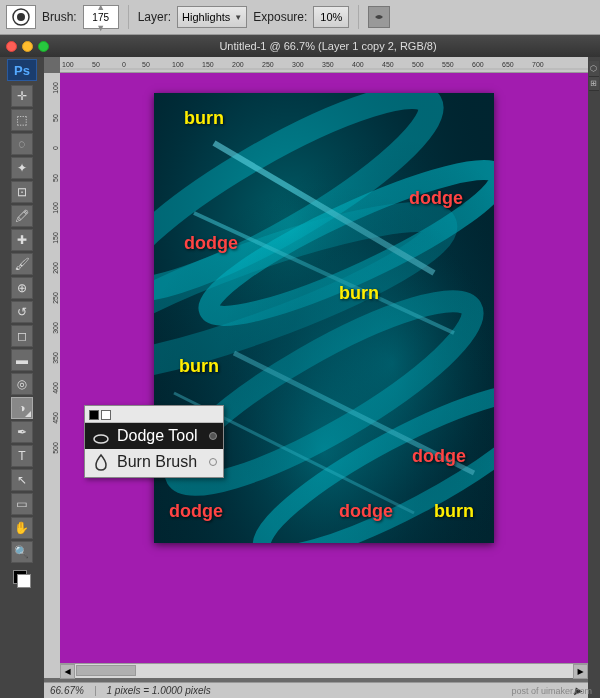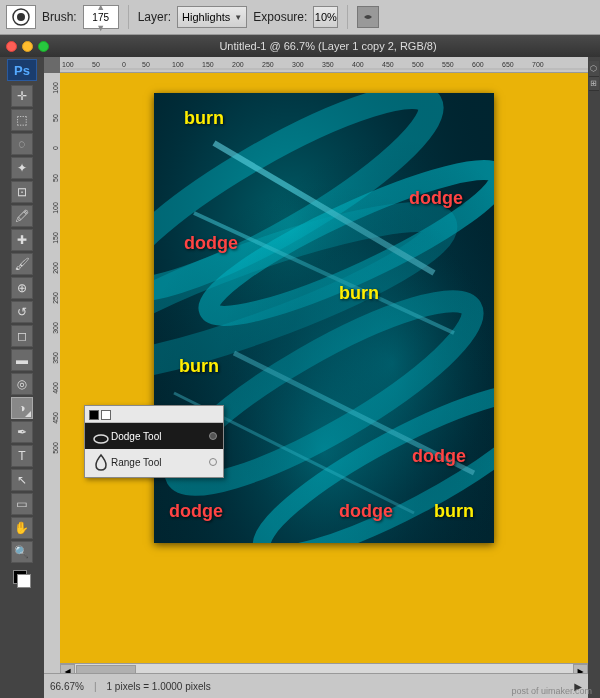--- a/index.html
+++ b/index.html
@@ -45,21 +45,21 @@
     }
     .toolbar-range-select {
       background: linear-gradient(to bottom, #e8e8e8, #d0d0d0);
       border: 1px solid #888;
       height: 22px;
       padding: 0 4px;
       display: flex; align-items: center;
       gap: 4px;
     }
     .toolbar-exposure-input {
-      width: 25px; height: 22px;
+      width: 36px; height: 22px;
       background: linear-gradient(to bottom, #e8e8e8, #d0d0d0);
       border: 1px solid #888;
       display: flex; align-items: center; justify-content: center;
     }
     .toolbar-sep {
       width: 1px; height: 24px;
       background: #aaa;
       margin: 0 3px;
     }
     .watermark {
@@ -174,21 +174,21 @@
       bottom: 20px;
     }
 
     #canvas-container {
       position: absolute;
       top: 16px;
       left: 16px;
       right: 0;
       bottom: 20px;
       overflow: auto;
-      background: #eab308;
+      background: #a21caf;
     }
 
     #canvas-inner {
       position: relative;
       padding: 20px;
       display: flex;
       justify-content: center;
     }
 
     #photoshop-canvas {
@@ -210,49 +210,51 @@
     }
     .label-burn { color: #ffee00; }
     .label-dodge { color: #ff4444; }
 
     
     #status-bar {
       position: absolute;
       bottom: 0;
       left: 0;
       right: 0;
-      height: 25px;
+      height: 16px;
       background: #c8c8c8;
       border-top: 1px solid #999;
       display: flex;
       align-items: center;
       padding: 0 6px;
       font-size: 10px;
       color: #333;
       gap: 10px;
+      font-style: italic;
     }
 
     
     #context-menu {
       position: absolute;
       top: 348px;
       left: 40px;
       background: #e8e8e8;
       border: 1px solid #888;
       box-shadow: 2px 2px 5px rgba(0,0,0,0.4);
       z-index: 100;
       width: 140px;
       padding: 2px 0;
     }
     .menu-item {
       display: flex;
       align-items: center;
       padding: 3px 6px;
+      gap: 6px;
       cursor: pointer;
-      font-size: 10px;
+      font-size: 16px;
       color: #222;
     }
     .menu-item:hover, .menu-item.selected {
       background: #3478d4;
       color: #fff;
     }
     .menu-item.selected {
       background: #1a1a1a;
       color: #fff;
     }
@@ -539,21 +541,21 @@
           </div>
           <span>Dodge Tool</span>
           <div class="menu-dot filled"></div>
         </div>
         <div class="menu-item">
           <div class="menu-icon">
             <svg width="18" height="18">
                 <path d="M9 2 Q14 8 14 12 Q14 17 9 17 Q4 17 4 12 Q4 8 9 2Z" fill="none" stroke="#333" stroke-width="1.5"></path>
               </svg>
           </div>
-          <span>Range Tool</span>
+          <span>Burn Brush</span>
           <div class="menu-dot"></div>
         </div>
       </div>
 
       <div id="h-scrollbar">
         <div class="scroll-arrow">◀</div>
         <div class="scroll-track">
           <div class="scroll-thumb"></div>
         </div>
         <div class="scroll-arrow">▶</div>

